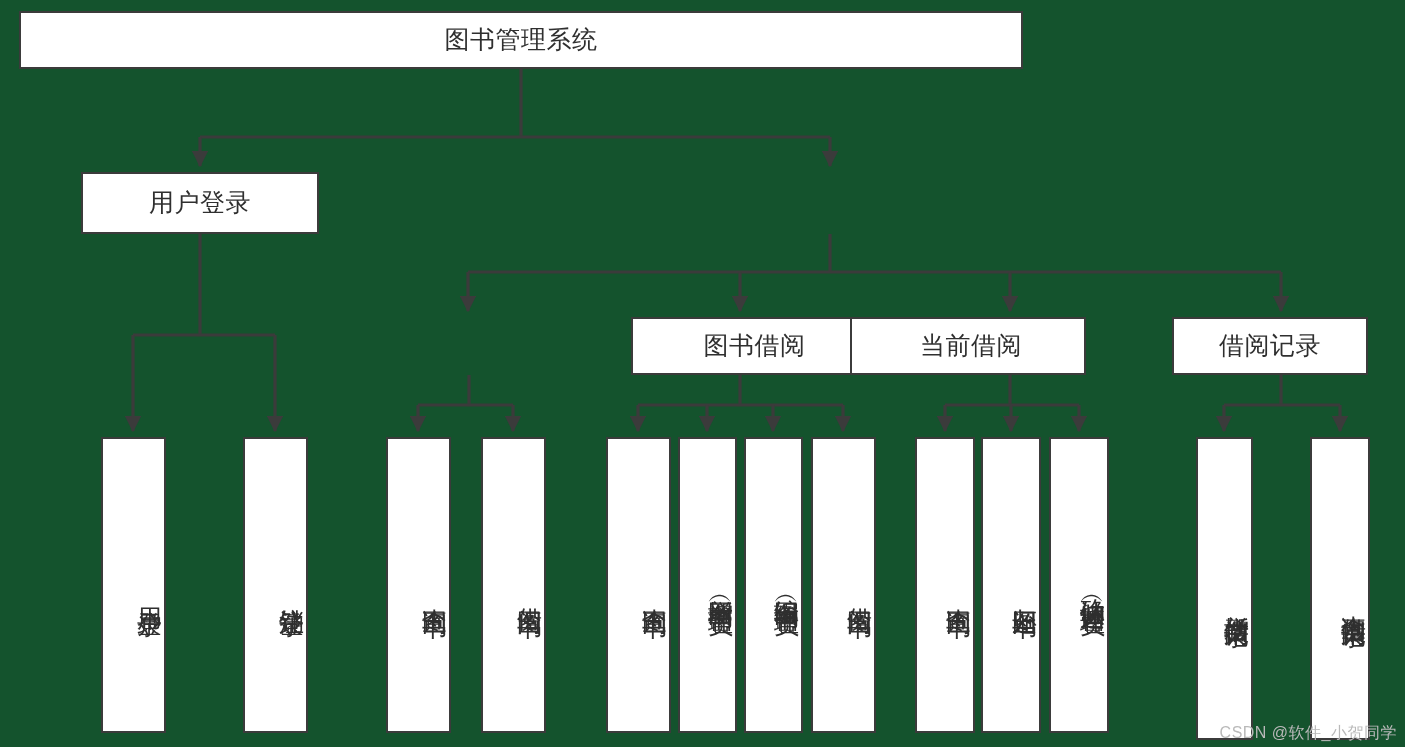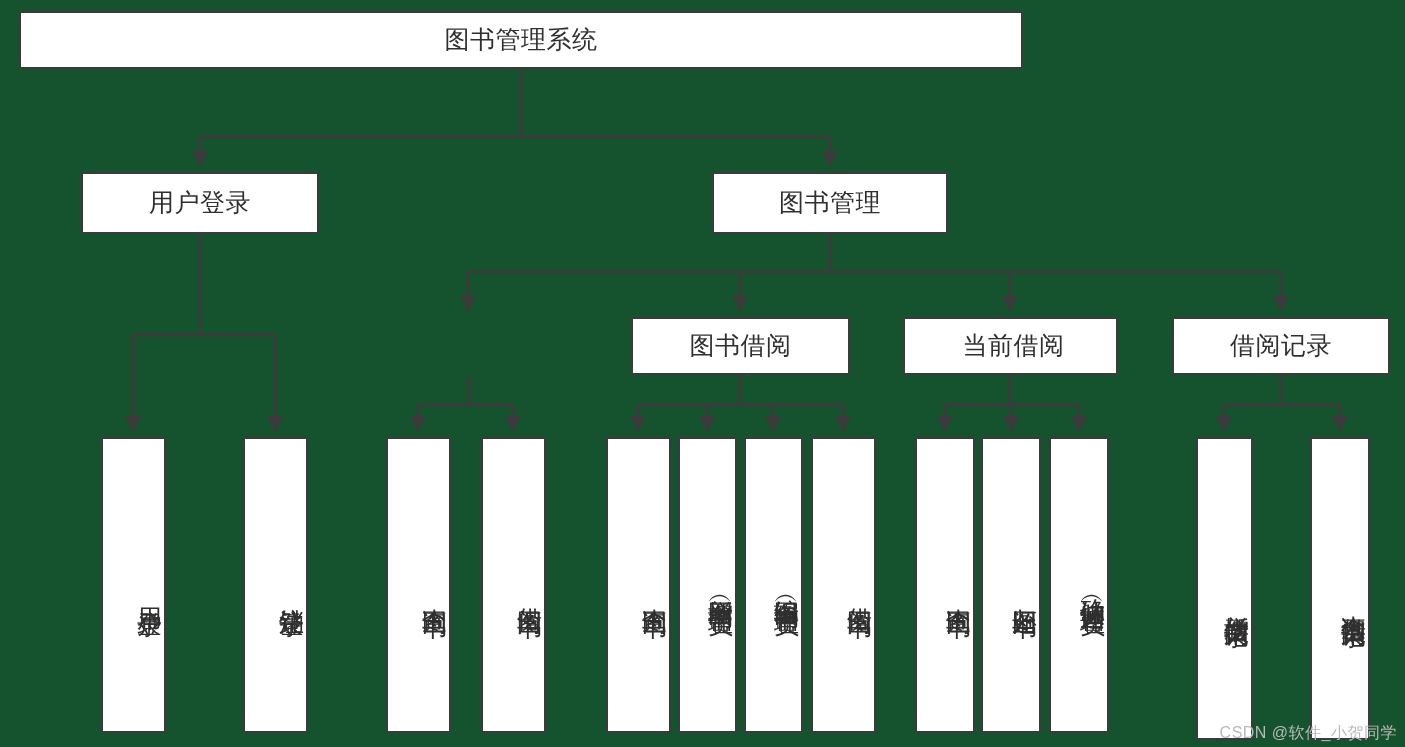--- a/index.html
+++ b/index.html
@@ -126,31 +126,28 @@
     </g>
   </svg>
 
   <div class="node node-h" style="left:19px; top:11px; width:1004px; height:58px;">
     <span>图书管理系统</span>
   </div>
 
   <div class="node node-h" style="left:81px; top:172px; width:238px; height:62px;">
     <span>用户登录</span>
   </div>
-  <div class="node node-h" style="left:712px; top:172px; width:236px; height:62px;">
-    <span>图书管理</span>
-  </div>
 
-  <div class="node node-h" style="left:631px; top:317px; width:219px; height:58px;">
+  <div class="node node-h" style="left:631px; top:317px; width:247px; height:58px;">
     <span>图书借阅</span>
   </div>
-  <div class="node node-h" style="left:903px; top:317px; width:215px; height:58px;padding-left:6px;">
+  <div class="node node-h" style="left:850px; top:317px; width:236px; height:58px;padding-left:6px;">
     <span>当前借阅</span>
   </div>
-  <div class="node node-h" style="left:1172px; top:317px; width:218px; height:58px;">
+  <div class="node node-h" style="left:1172px; top:317px; width:196px; height:58px;">
     <span>借阅记录</span>
   </div>
 
   <div class="node node-v" style="left:101px; top:437px; width:65px; height:296px;">
     <span class="vtext">用户登录</span>
   </div>
   <div class="node node-v" style="left:243px; top:437px; width:65px; height:296px;">
     <span class="vtext">注销登录</span>
   </div>
 

